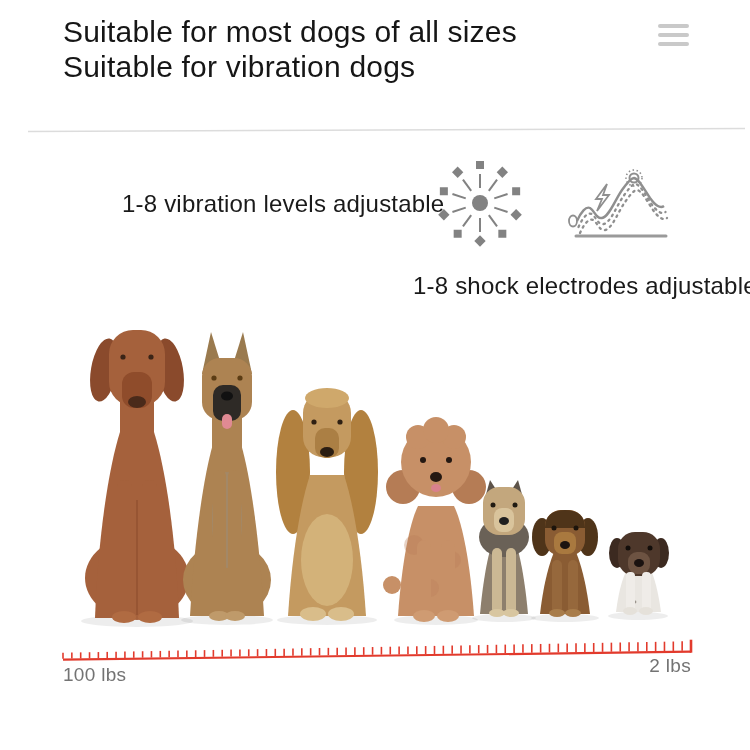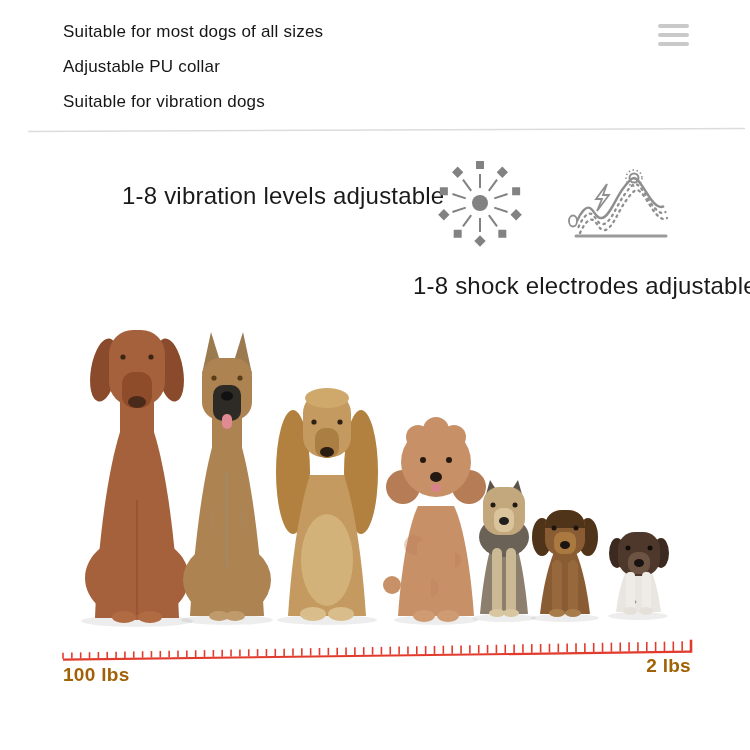--- a/index.html
+++ b/index.html
@@ -2,47 +2,46 @@
 <html><head>
 <meta charset="utf-8">
 <style>
   html,body{margin:0;padding:0;}
   body{
     width:750px;height:750px;position:relative;background:#ffffff;
     font-family:"Liberation Sans", sans-serif;overflow:hidden;
   }
   .abs{position:absolute;}
   .header-text{
-    left:63px;top:14px;line-height:35px;font-size:17px;color:#161616;
+    left:63px;top:14px;line-height:35px;font-size:30px;color:#161616;
     letter-spacing:0.2px;
   }
   .hamburger{
     left:658px;top:24px;width:31px;cursor:pointer;
   }
   .hamburger .bar{
     width:31px;height:4px;background:#c9c9c9;border-radius:2px;margin-bottom:5px;
   }
   .feature-label{
     font-size:24px;color:#1a1a1a;letter-spacing:0.2px;white-space:nowrap;
   }
-  #vibration-label{left:122px;top:182px;}
+  #vibration-label{left:122px;top:190px;}
   #shock-label{left:413px;top:272px;}
   .scale-label{
-    font-size:19px;font-weight:bold;color:#a16207;white-space:nowrap;letter-spacing:0.3px;
+    font-size:19px;font-weight:normal;color:#737373;white-space:nowrap;letter-spacing:0.3px;
   }
   #scale-left{left:63px;top:664px;}
   #scale-right{left:600px;top:655px;width:91px;text-align:right;}
   #art{left:0;top:0;}
 </style>
 </head>
 <body>
 
 <div class="abs header-text">
   <div>Suitable for most dogs of all sizes</div>
-  <div>Adjustable PU collar</div>
   <div>Suitable for vibration dogs</div>
 </div>
 
 <div class="abs hamburger">
   <div class="bar"></div>
   <div class="bar"></div>
   <div class="bar"></div>
 </div>
 
 <div class="abs feature-label" id="vibration-label">1-8 vibration levels adjustable</div>

